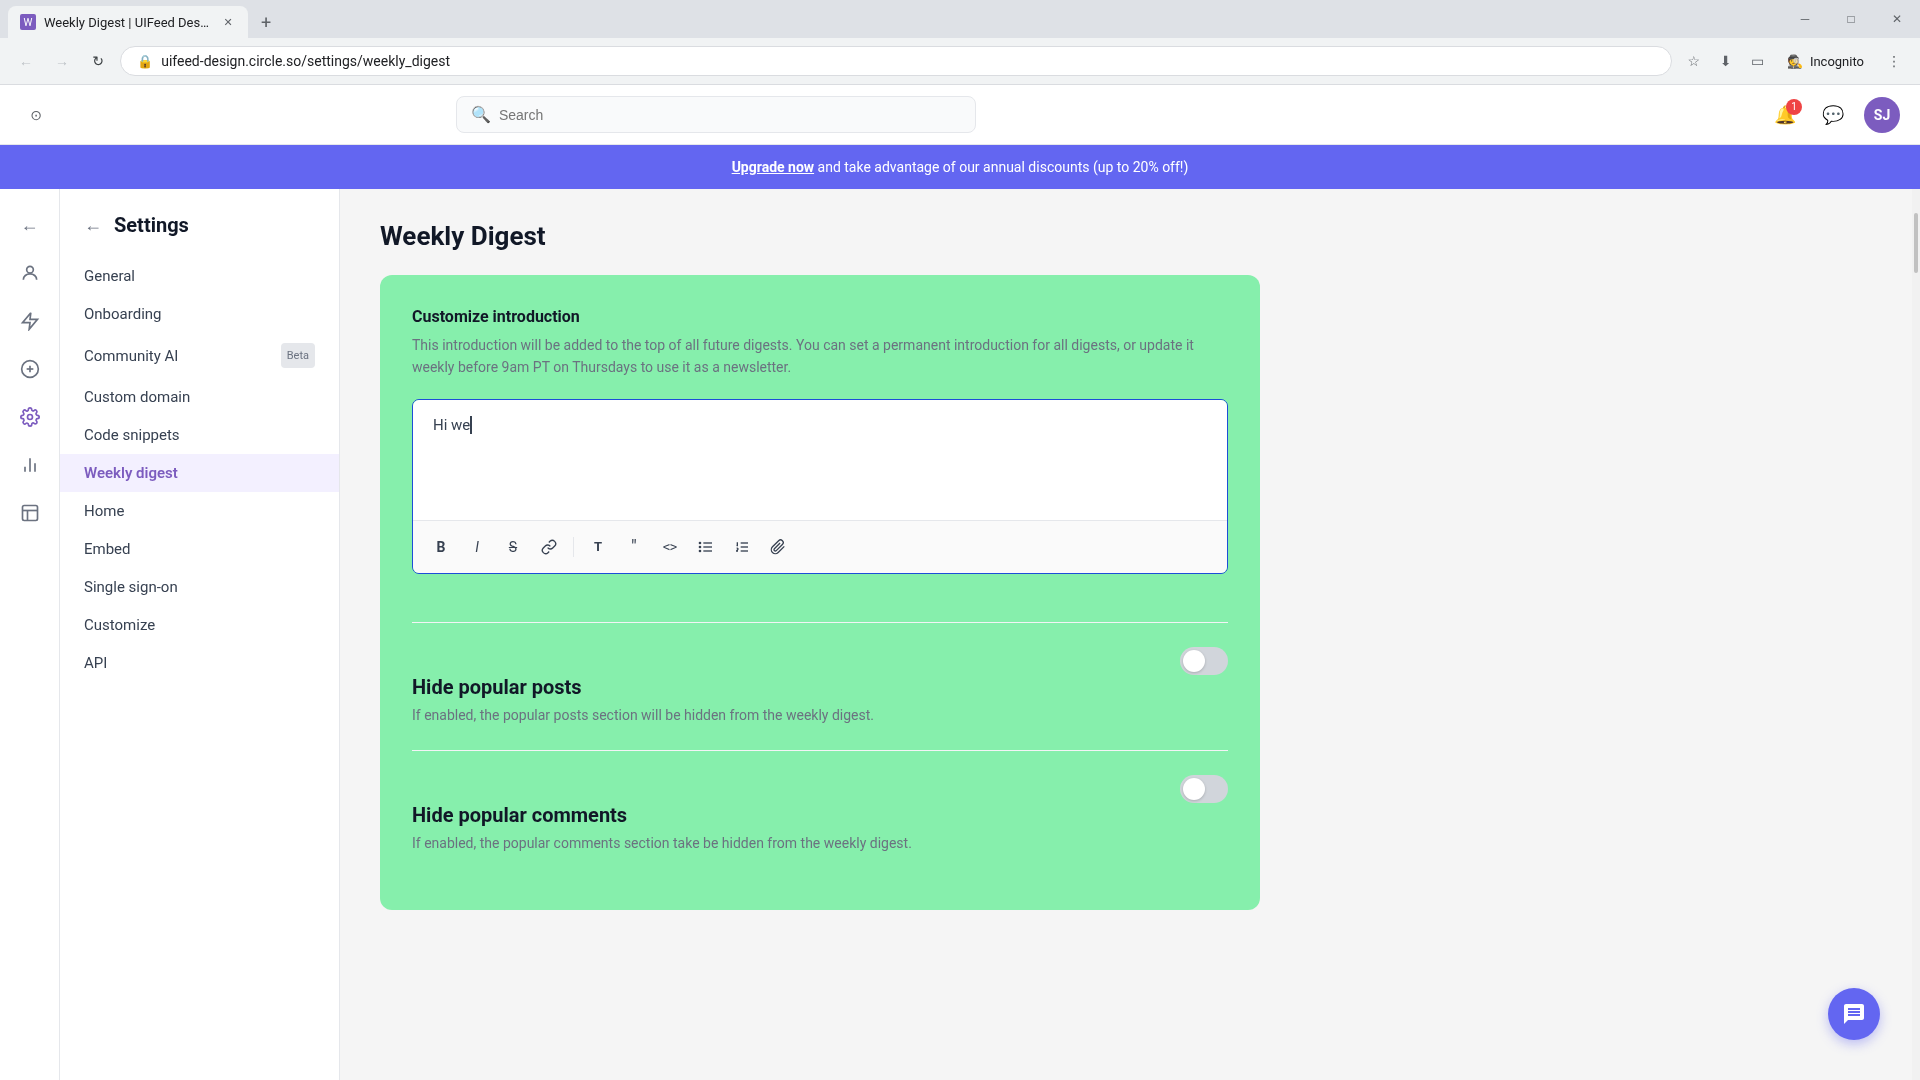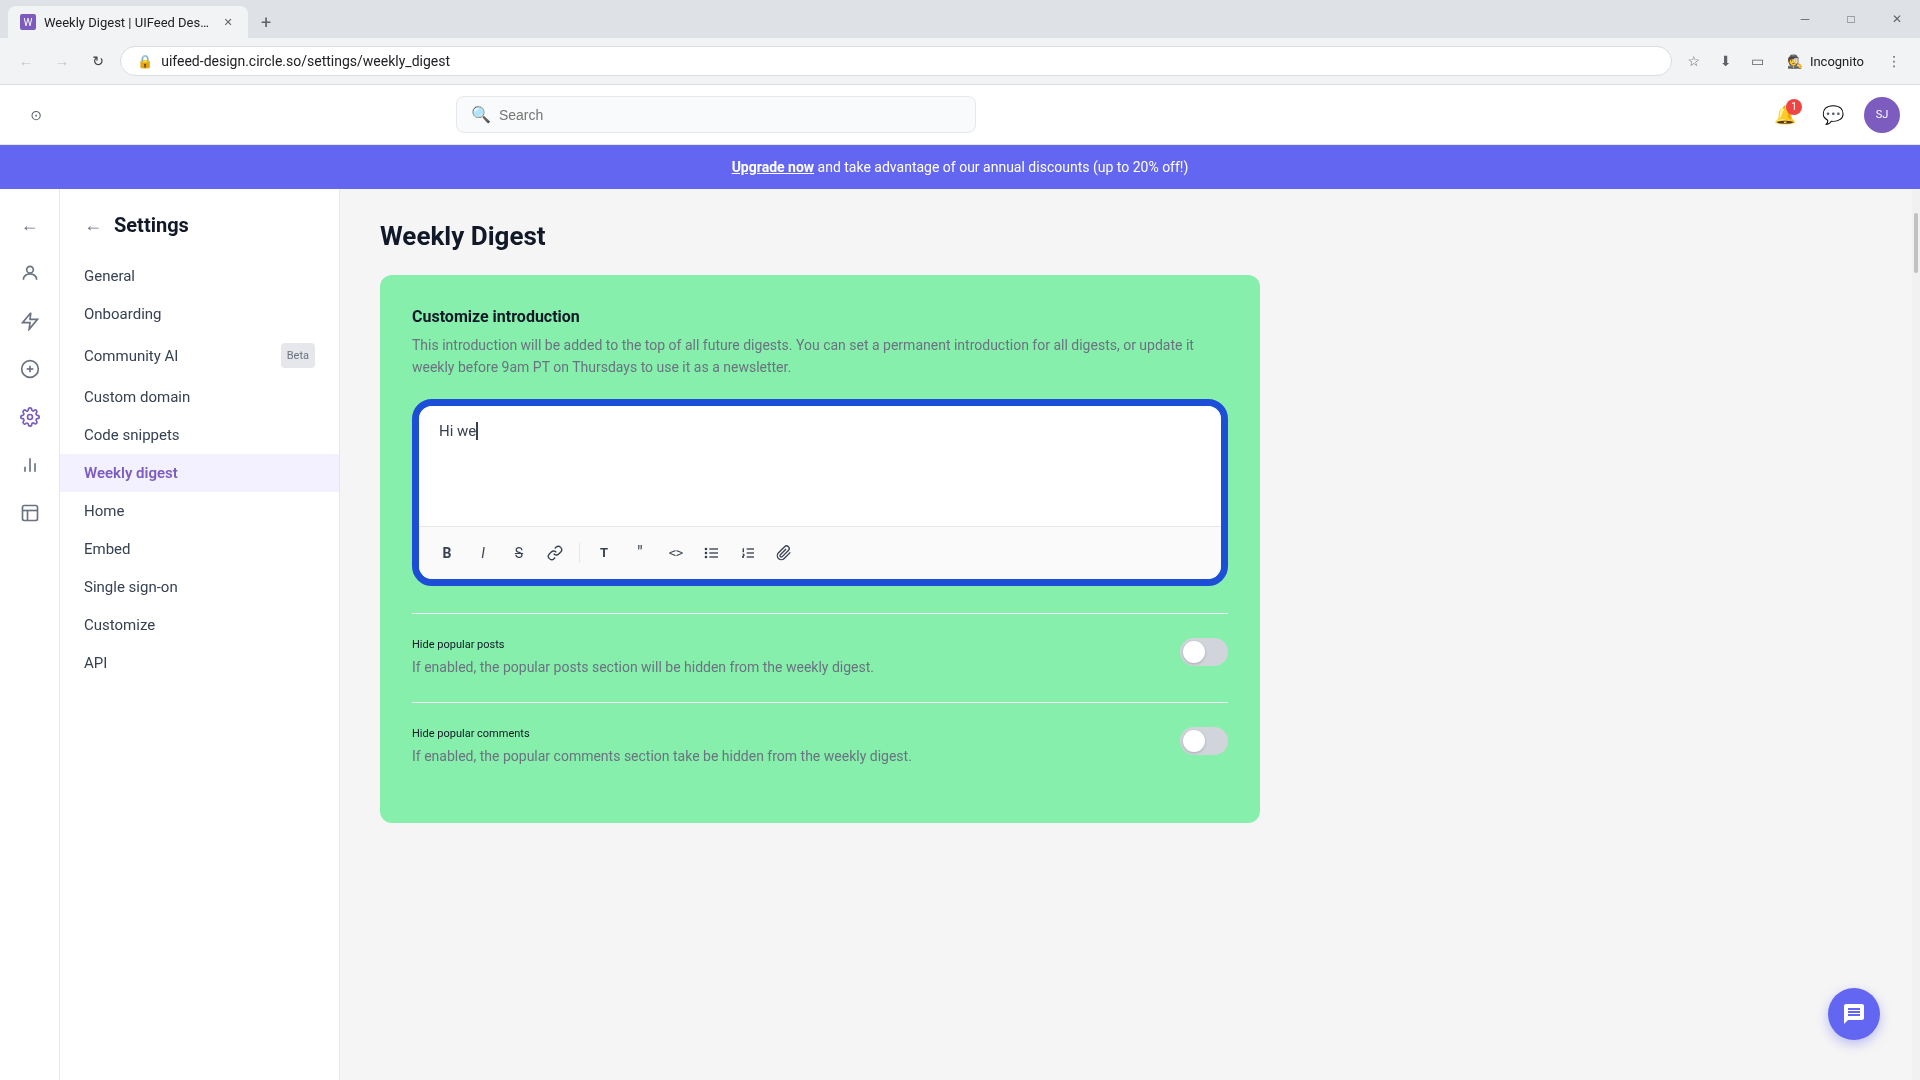--- a/index.html
+++ b/index.html
@@ -140,21 +140,21 @@
       font-size: 18px; color: #6b7280; cursor: pointer; position: relative;
     }
     .header-icon-btn .badge {
       position: absolute; top: 2px; right: 2px;
       width: 16px; height: 16px; border-radius: 50%;
       background: #ef4444; color: white; font-size: 10px;
       display: flex; align-items: center; justify-content: center;
     }
     .avatar-btn {
       width: 36px; height: 36px; border-radius: 50%;
-      background: #7c5cbf; color: white; font-size: 11px; font-weight: 400;
+      background: #7c5cbf; color: white; font-size: 14px; font-weight: 700;
       display: flex; align-items: center; justify-content: center; cursor: pointer;
     }
 
     
     .upgrade-banner {
       background: #6366f1;
       color: white;
       text-align: center;
       padding: 14px;
       font-size: 14px;
@@ -251,24 +251,24 @@
       font-size: 16px; font-weight: 700; color: #111827;
       margin-bottom: 8px;
     }
     .section-desc {
       font-size: 14px; color: #6b7280; line-height: 1.6;
       margin-bottom: 20px;
     }
 
     
     .editor-container {
-      border: 7px solid #1d4ed8;
-      border-radius: 20px;
+      border: 1px solid #1d4ed8;
+      border-radius: 7px;
       overflow: hidden;
-      margin-bottom: 27px;
+      margin-bottom: 48px;
     }
     .editor-content {
       padding: 16px 20px;
       min-height: 120px;
       font-size: 15px;
       color: #374151;
       background: white;
       outline: none;
     }
     .editor-toolbar {
@@ -292,22 +292,23 @@
     
     .toggle-section {
       padding: 24px 0;
       border-top: 1px solid #f3f4f6;
       display: flex;
       align-items: flex-start;
       justify-content: space-between;
       gap: 32px;
     }
     .toggle-info .toggle-title {
-      font-size: 11px; font-weight: 400; color: #111827;
+      font-size: 20px; font-weight: 700; color: #111827;
       margin-bottom: 6px;
+      margin-top: 28px;
     }
     .toggle-info .toggle-desc {
       font-size: 14px; color: #6b7280; line-height: 1.5;
     }
     .toggle-switch {
       width: 48px; height: 28px; border-radius: 14px;
       background: #d1d5db; flex-shrink: 0;
       position: relative; cursor: pointer;
     }
     .toggle-switch .knob {

